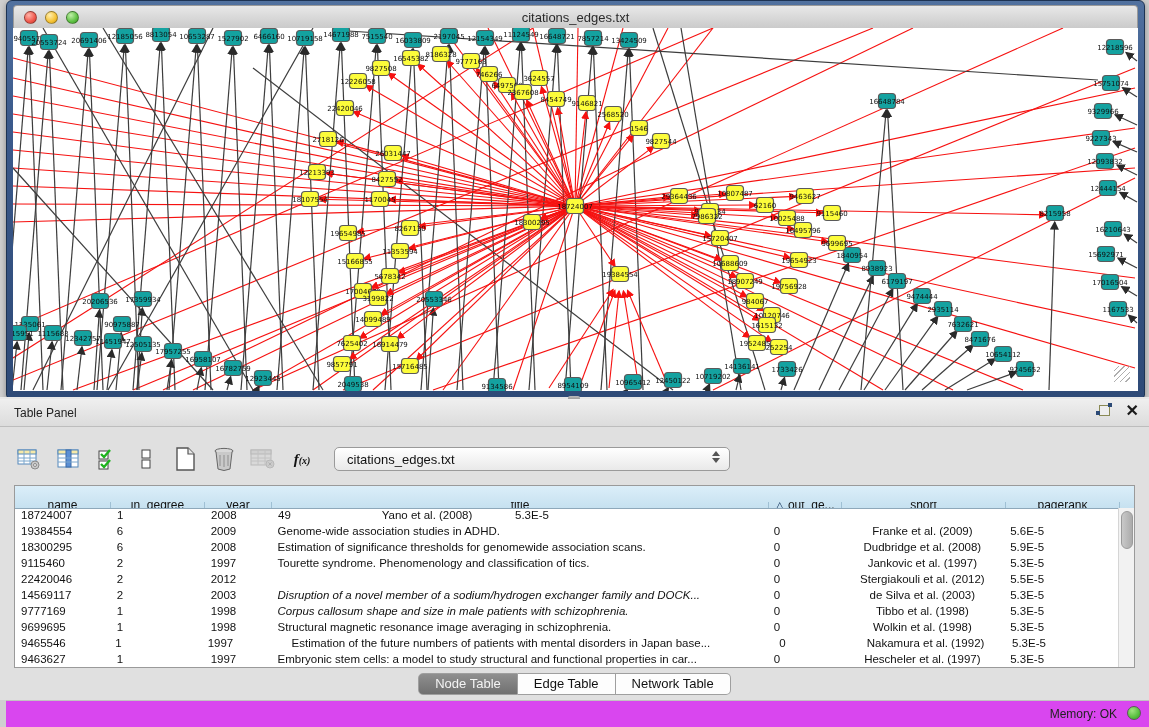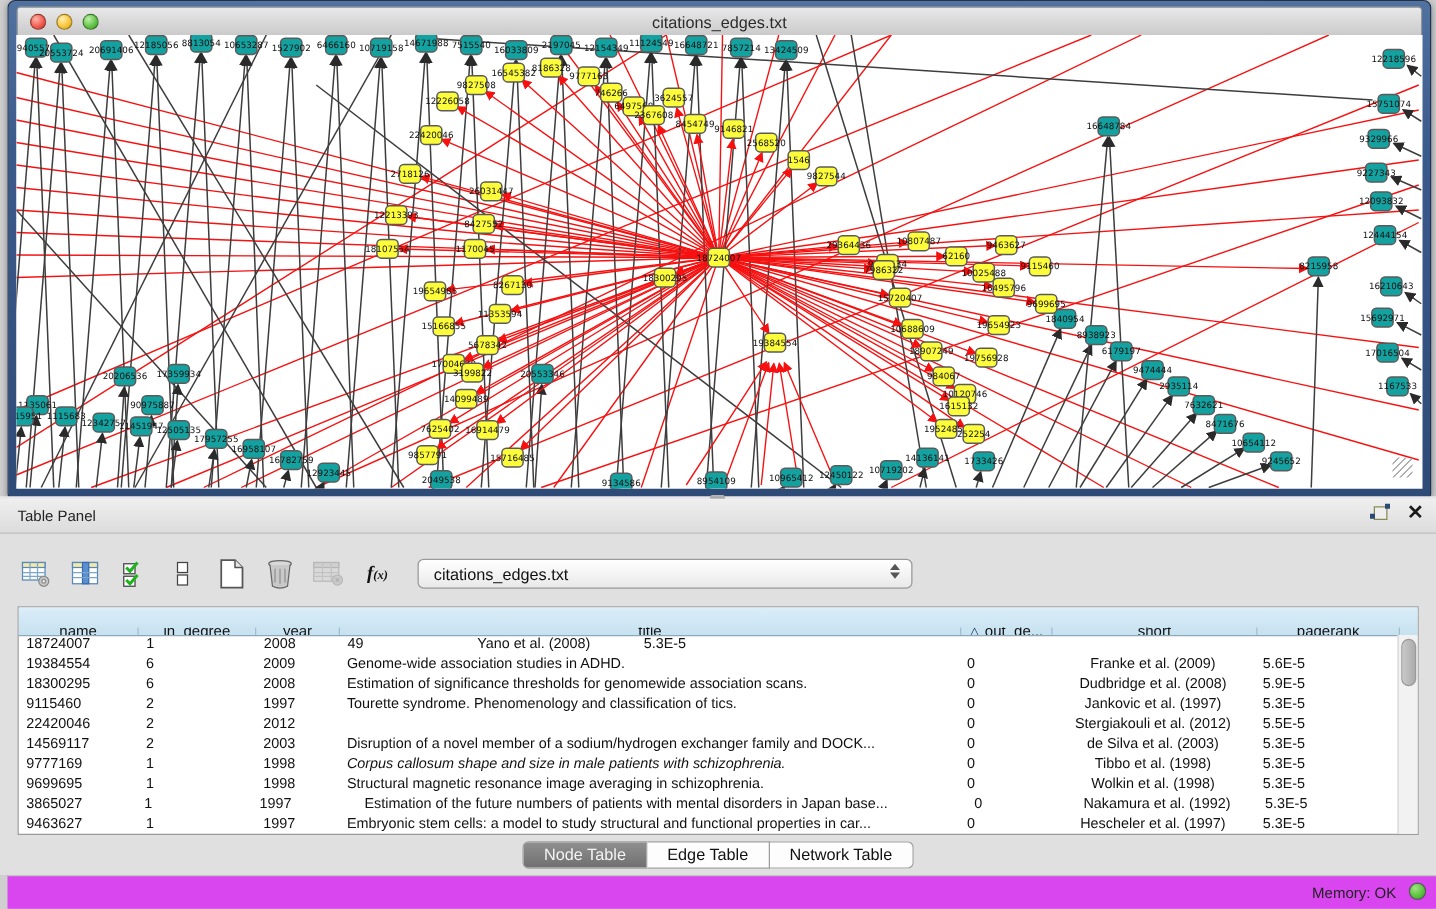--- a/index.html
+++ b/index.html
@@ -921,21 +921,21 @@
             <div class="td" style="width: 67px;">2012</div>
             <div class="td" style="width: 497px; margin-top: 20px;">Investigating the contribution of common genetic variants to the risk and pathogen...</div>
             <div class="td" style="width: 73px;">0</div>
             <div class="td center" style="width: 164px;">Stergiakouli et al. (2012)</div>
             <div class="td" style="width: 114px;">5.5E-5</div>
           </div>
           <div class="tr">
             <div class="td" style="width: 96px;">14569117</div>
             <div class="td" style="width: 94px;">2</div>
             <div class="td" style="width: 67px;">2003</div>
-            <div class="td" style="width: 497px;">Disruption of a novel member of a sodium/hydrogen exchanger family and DOCK...</div>
+            <div class="td" style="width: 497px; font-style: italic;">Disruption of a novel member of a sodium/hydrogen exchanger family and DOCK...</div>
             <div class="td" style="width: 73px;">0</div>
             <div class="td center" style="width: 164px;">de Silva et al. (2003)</div>
             <div class="td" style="width: 114px;">5.3E-5</div>
           </div>
           <div class="tr">
             <div class="td" style="width: 96px;">9777169</div>
             <div class="td" style="width: 94px;">1</div>
             <div class="td" style="width: 67px;">1998</div>
             <div class="td" style="width: 497px; font-style: italic;">Corpus callosum shape and size in male patients with schizophrenia.</div>
             <div class="td" style="width: 73px;">0</div>
@@ -945,21 +945,21 @@
           <div class="tr">
             <div class="td" style="width: 96px;">9699695</div>
             <div class="td" style="width: 94px;">1</div>
             <div class="td" style="width: 67px;">1998</div>
             <div class="td" style="width: 497px;">Structural magnetic resonance image averaging in schizophrenia.</div>
             <div class="td" style="width: 73px;">0</div>
             <div class="td center" style="width: 164px;">Wolkin et al. (1998)</div>
             <div class="td" style="width: 114px;">5.3E-5</div>
           </div>
           <div class="tr">
-            <div class="td" style="width: 96px;">3865027</div>
+            <div class="td" style="width: 96px;">9465546</div>
             <div class="td" style="width: 94px;">1</div>
             <div class="td" style="width: 67px;">1997</div>
             <div class="td" style="width: 497px; margin-left: 18px;">Estimation of the future numbers of patients with mental disorders in Japan base...</div>
             <div class="td" style="width: 73px;">0</div>
             <div class="td center" style="width: 164px;">Nakamura et al. (1992)</div>
             <div class="td" style="width: 114px;">5.3E-5</div>
           </div>
           <div class="tr">
             <div class="td" style="width: 96px;">9463627</div>
             <div class="td" style="width: 94px;">1</div>

